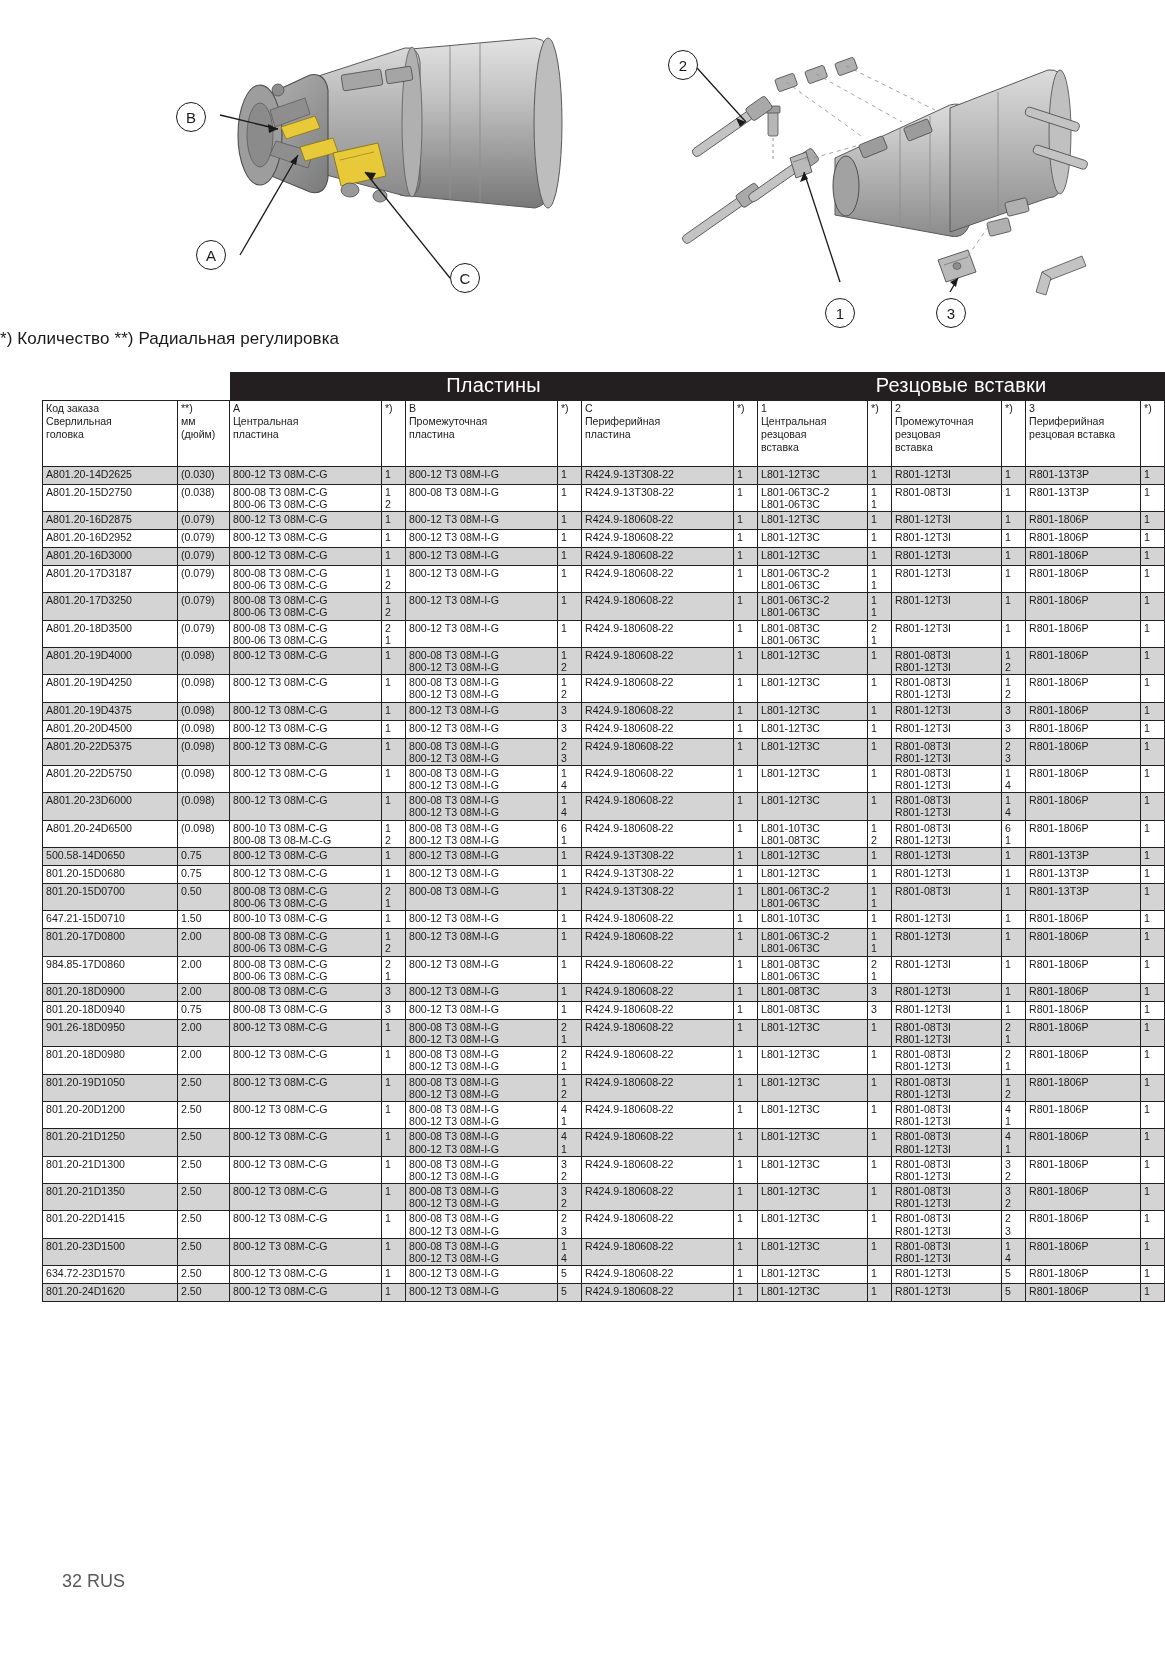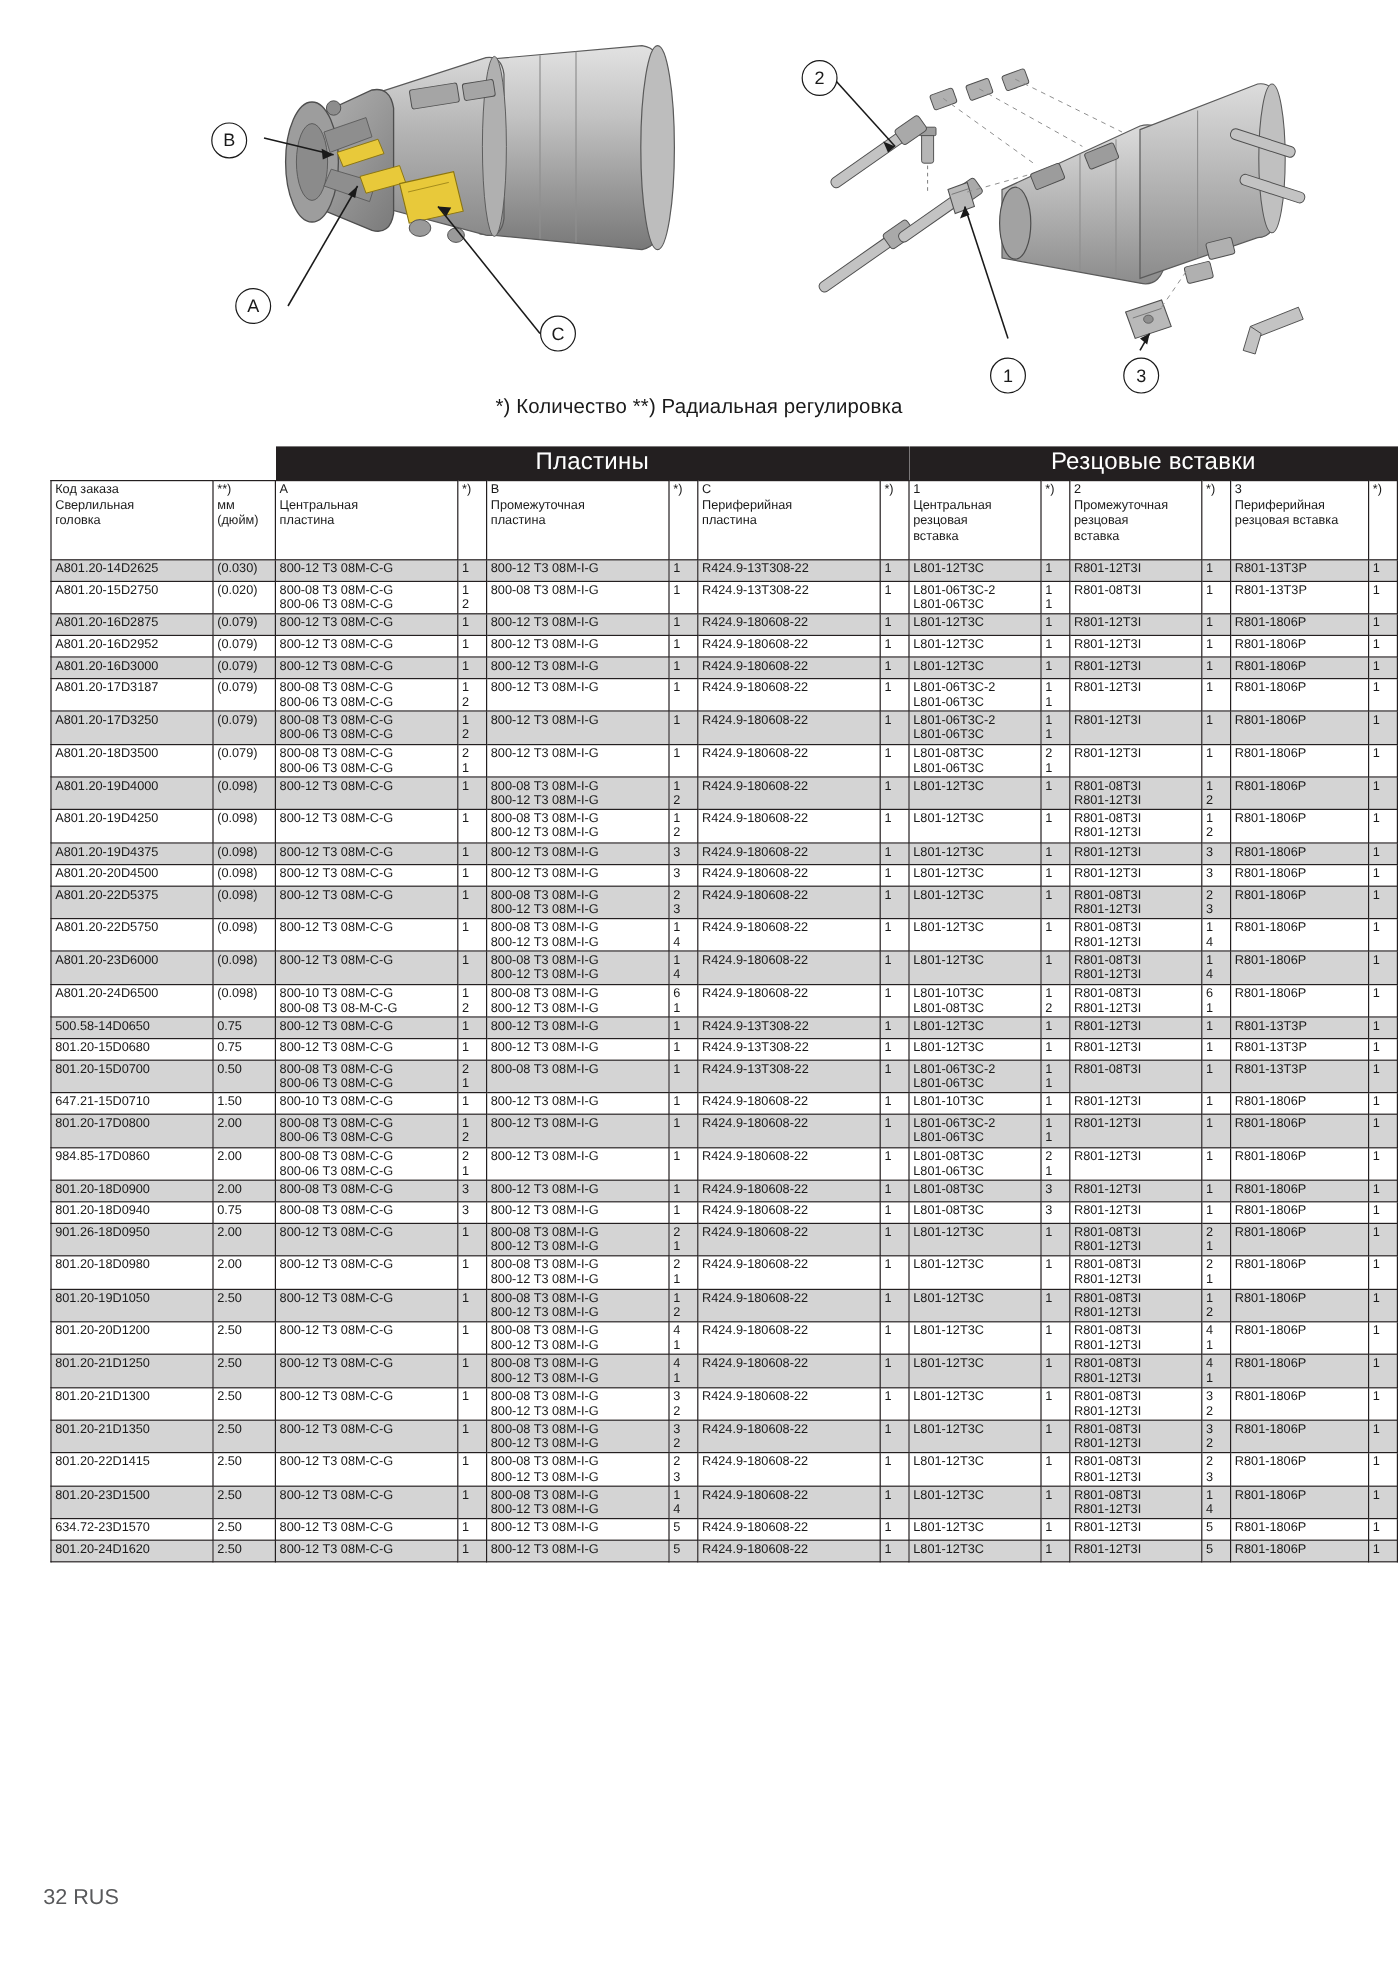--- a/index.html
+++ b/index.html
@@ -29,21 +29,20 @@
     border: 1.6px solid #1a1a1a;
     border-radius: 50%;
     background: #fff;
     display: flex; align-items: center; justify-content: center;
     font-size: 15px;
     color: #1a1a1a;
     z-index: 5;
   }
 
   .caption {
-    text-align: center;
     font-size: 17px;
     color: #1a1a1a;
     margin: 0;
     padding-top: 4px;
     letter-spacing: 0.1px;
   }
 
   
   .table-wrap {
     position: absolute;
@@ -109,21 +108,21 @@
   col.c-1     { width: 110px; }
   col.c-q1    { width: 24px;  }
   col.c-2     { width: 110px; }
   col.c-q2    { width: 24px;  }
   col.c-3     { width: 115px; }
   col.c-q3    { width: 24px;  }
 
   
   .footer {
     position: absolute;
-    left: 36px;
+    left: 62px;
     bottom: 62px;
     font-size: 18px;
     color: #58595b;
     text-align: right;
   }
 </style>
 </head>
 <body>
 
 <div class="illus-area">
@@ -430,21 +429,21 @@
           </td>
           <td>
             <div>R801-13T3P</div>
           </td>
           <td>
             <div>1</div>
           </td>
         </tr>
         <tr class="data plain">
           <td>A801.20-15D2750</td>
-          <td>(0.020)</td>
+          <td>(0.038)</td>
           <td class="two-line">
             <div>800-08 T3 08M-C-G</div>
             <div>800-06 T3 08M-C-G</div>
           </td>
           <td class="two-line">
             <div>1</div>
             <div>2</div>
           </td>
           <td>
             <div>800-08 T3 08M-I-G</div>

